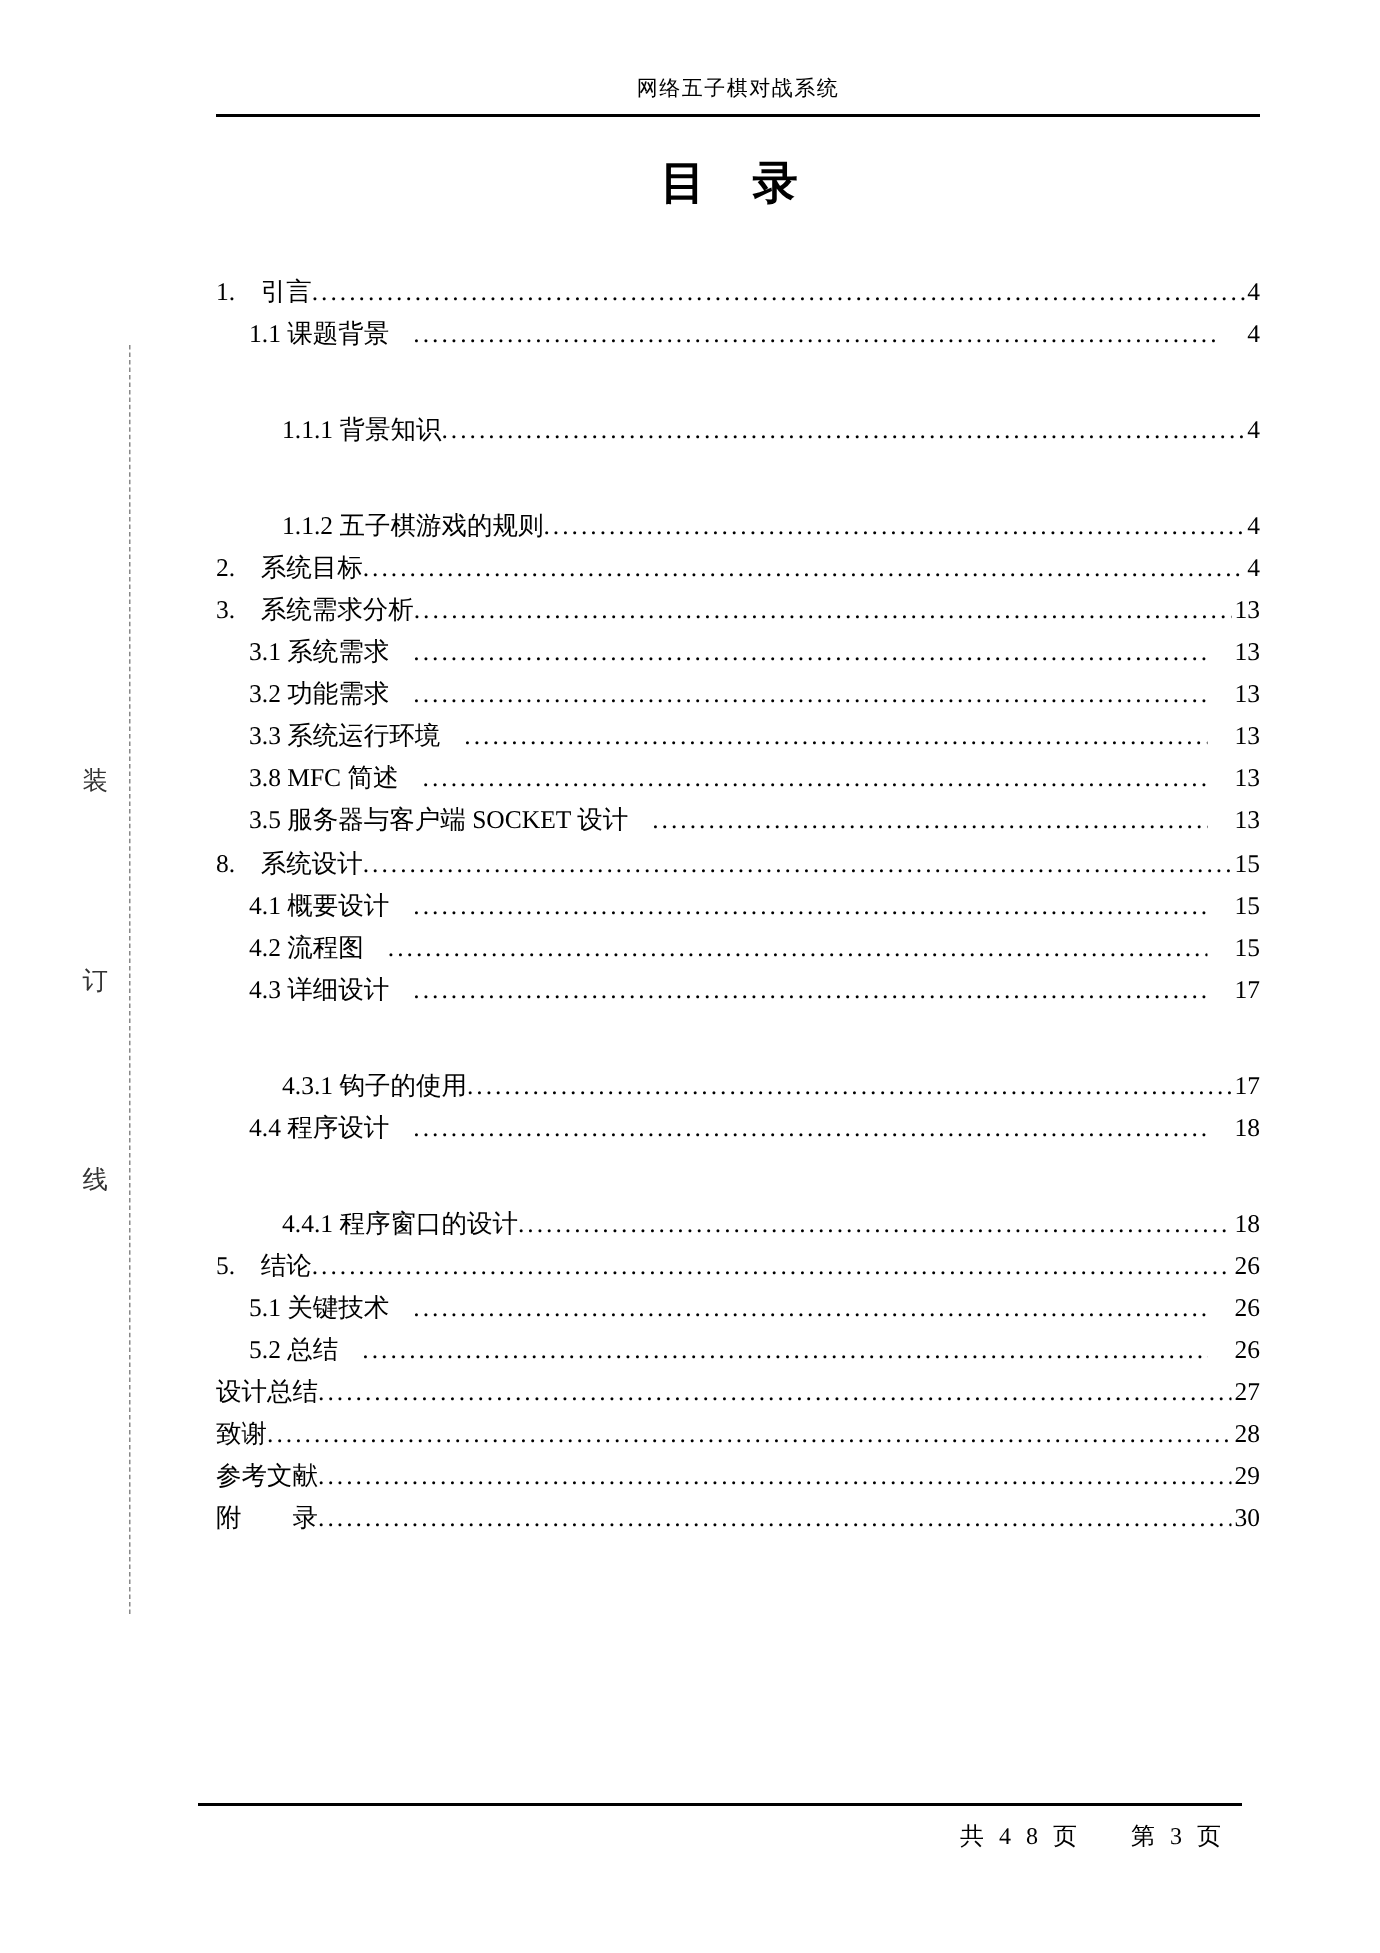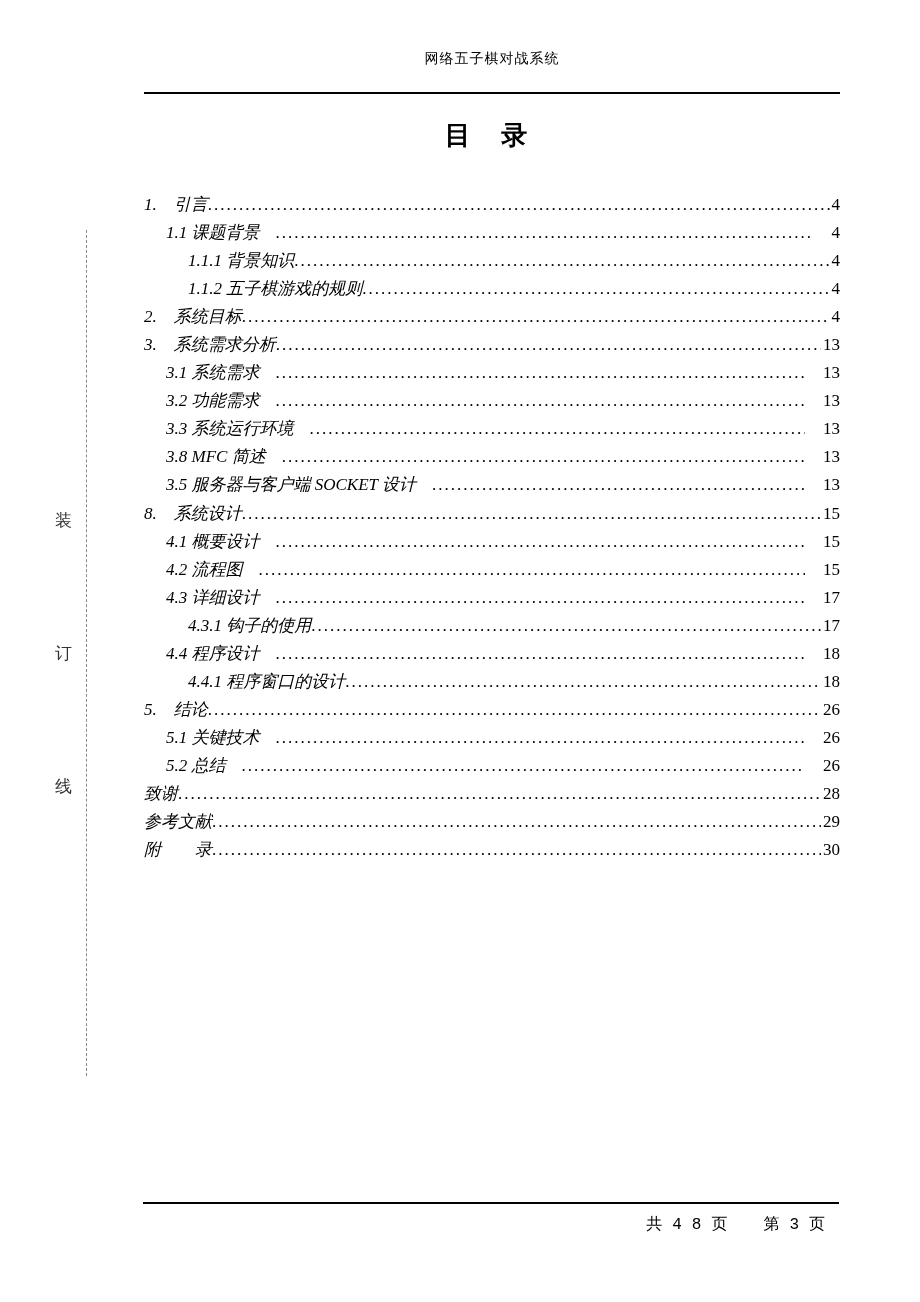--- a/index.html
+++ b/index.html
@@ -36,61 +36,60 @@
   }
   .page {
     position: absolute;
     left: 144px;
     top: 50px;
     width: 696px;
   }
   .header-title {
     text-align: center;
     font-size: 14px;
-    padding-bottom: 24px;
+    padding-bottom: 8px;
     letter-spacing: 1px;
   }
   .header-rule {
     border-bottom: 2px solid #000;
     margin-bottom: 6px;
   }
   .main-title {
     text-align: center;
-    font-size: 26px;
+    font-size: 30px;
     font-weight: bold;
     letter-spacing: 12px;
     margin: 24px 0 38px 0;
   }
   .toc-line {
     display: flex;
     align-items: baseline;
     width: 100%;
     line-height: 1.65;
     white-space: nowrap;
   }
-  .toc-label { flex: 0 0 auto; font-style: italic; }
+  .toc-label { flex: 0 0 auto; }
   .toc-dots {
     flex: 1 1 auto;
     overflow: hidden;
     letter-spacing: 2px;
     color: #000;
   }
   .toc-dots::after {
     content: "..............................................................................................................................";
   }
   .toc-page { flex: 0 0 auto; padding-left: 2px; }
   .indent-0 { padding-left: 0; }
   .indent-1 { padding-left: 22px; gap: 16px; }
-  .indent-2 { padding-left: 44px; }
+  .indent-2 { padding-left: 44px; margin-top: 36px; }
   .footer {
     position: absolute;
-    left: 143px;
+    left: 132px;
     width: 696px;
     top: 1202px;
-    font-family: Liberation Mono, monospace;
   }
   .footer-rule {
     border-top: 2px solid #000;
     margin-bottom: 10px;
   }
   .footer-text {
     text-align: right;
     font-size: 16px;
     letter-spacing: 10px;
     padding-right: 4px;
@@ -212,20 +211,25 @@
         <span class="toc-label">5.1 关键技术 </span>
         <span class="toc-dots"></span>
         <span class="toc-page">26</span>
       </div>
       <div class="toc-line indent-1">
         <span class="toc-label">5.2 总结 </span>
         <span class="toc-dots"></span>
         <span class="toc-page">26</span>
       </div>
       <div class="toc-line indent-0">
+        <span class="toc-label">设计总结</span>
+        <span class="toc-dots"></span>
+        <span class="toc-page">27</span>
+      </div>
+      <div class="toc-line indent-0">
         <span class="toc-label">致谢</span>
         <span class="toc-dots"></span>
         <span class="toc-page">28</span>
       </div>
       <div class="toc-line indent-0">
         <span class="toc-label">参考文献</span>
         <span class="toc-dots"></span>
         <span class="toc-page">29</span>
       </div>
       <div class="toc-line indent-0">

